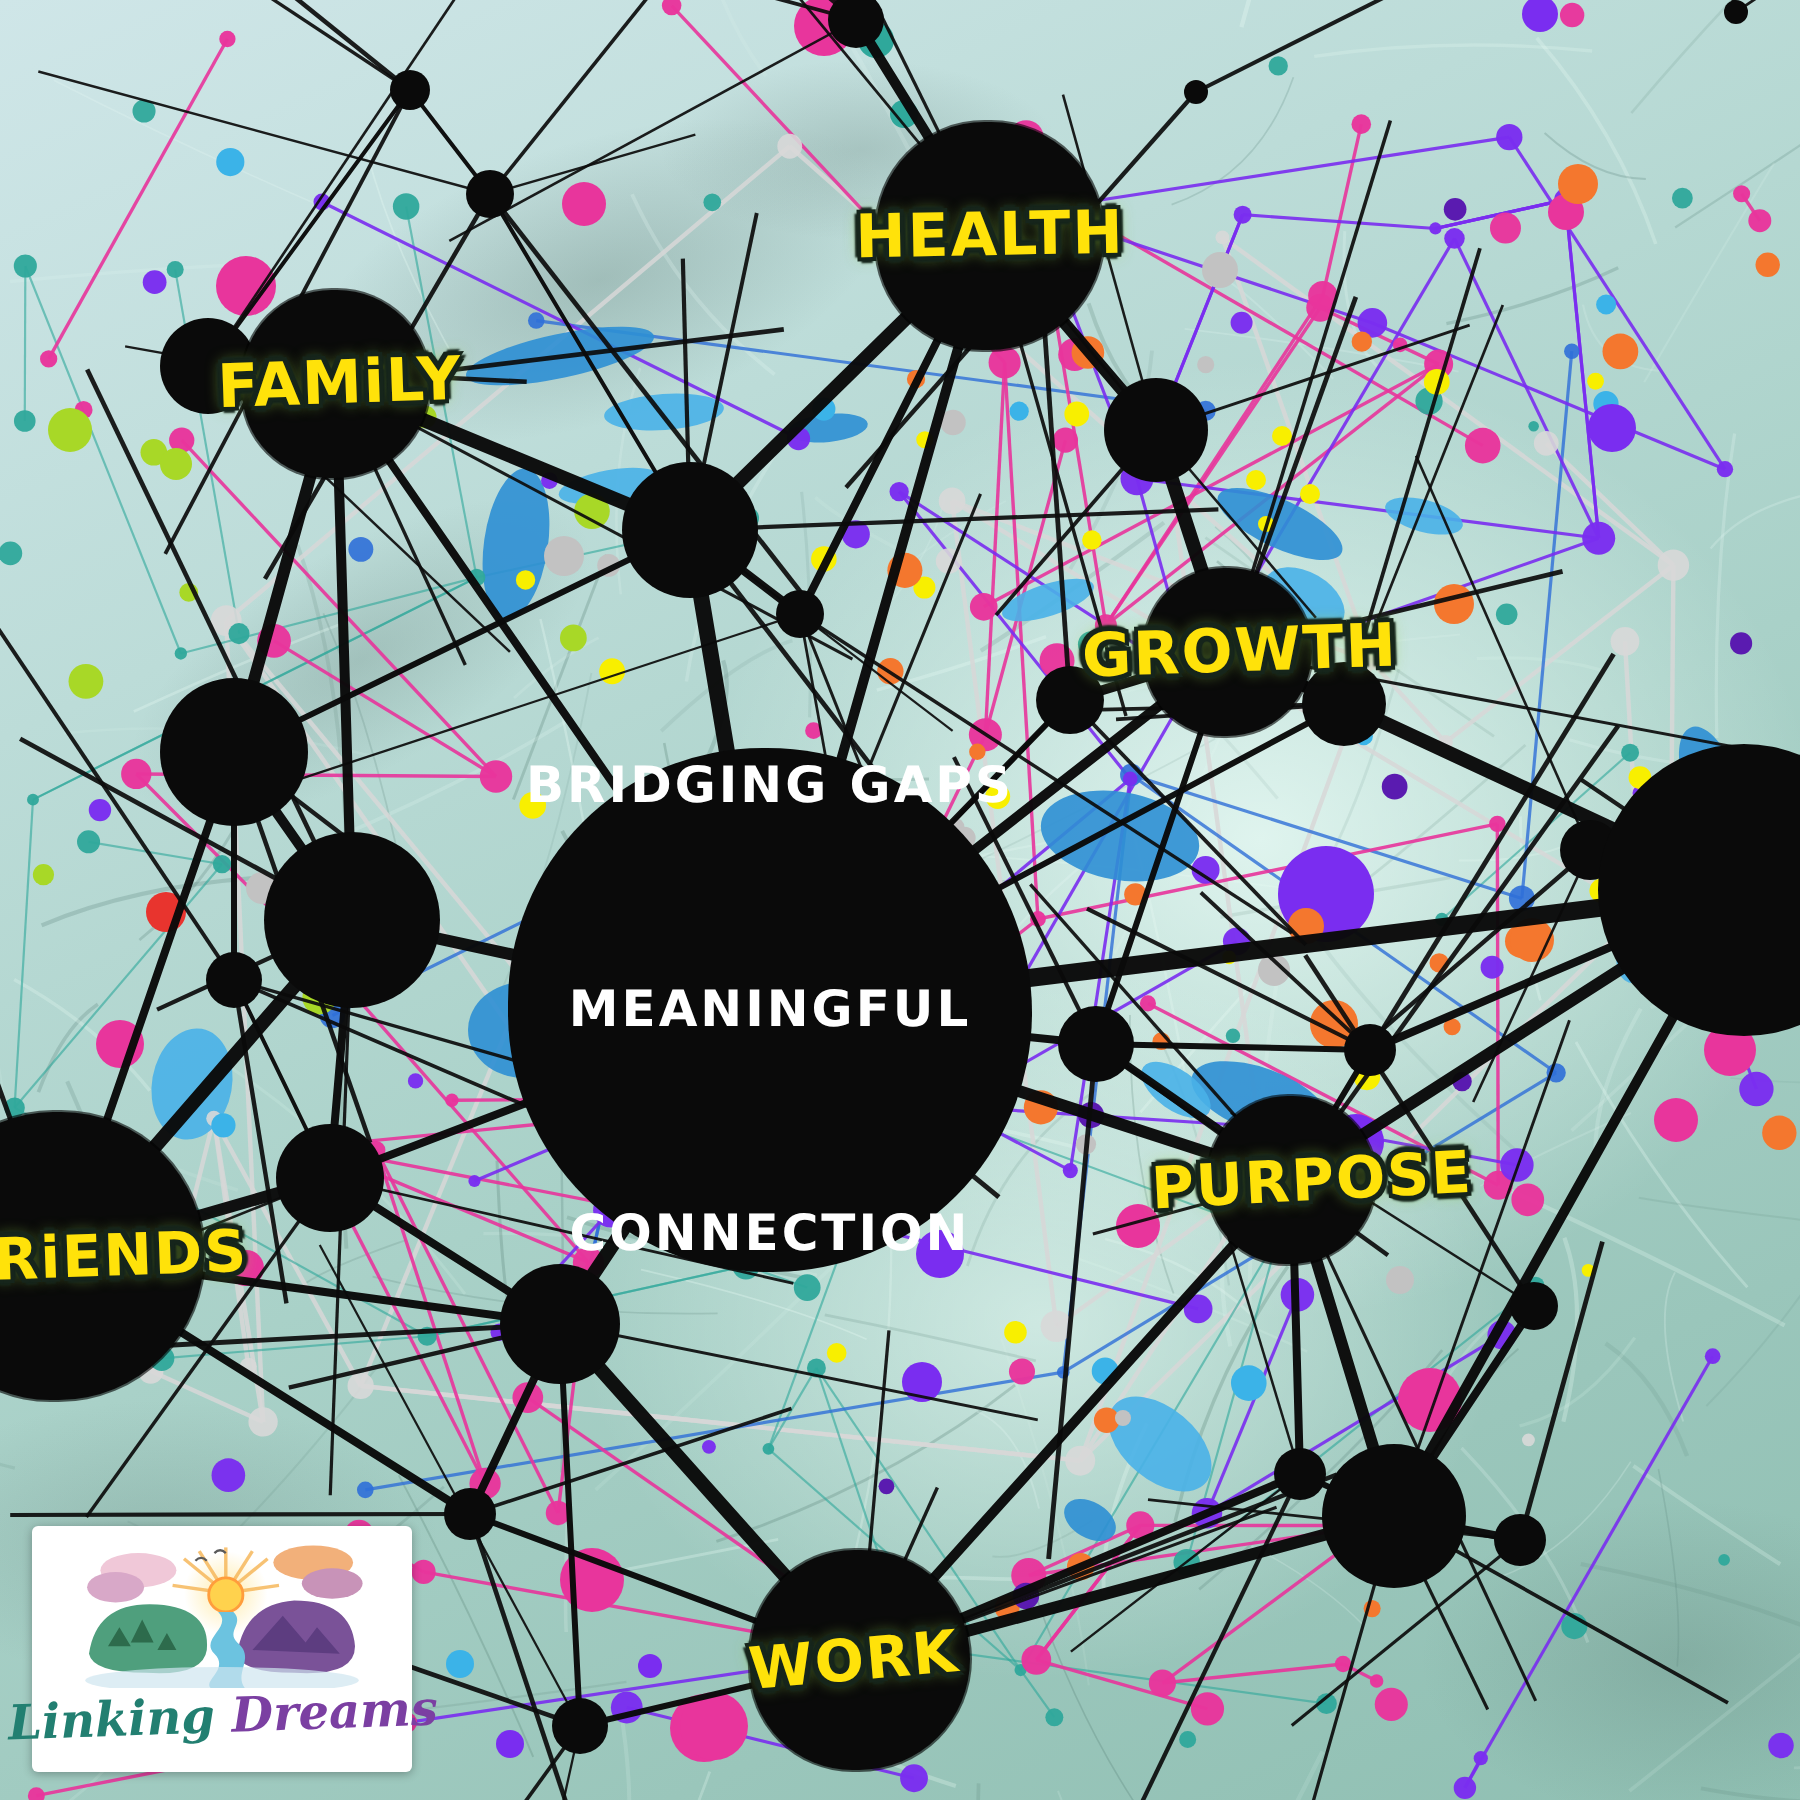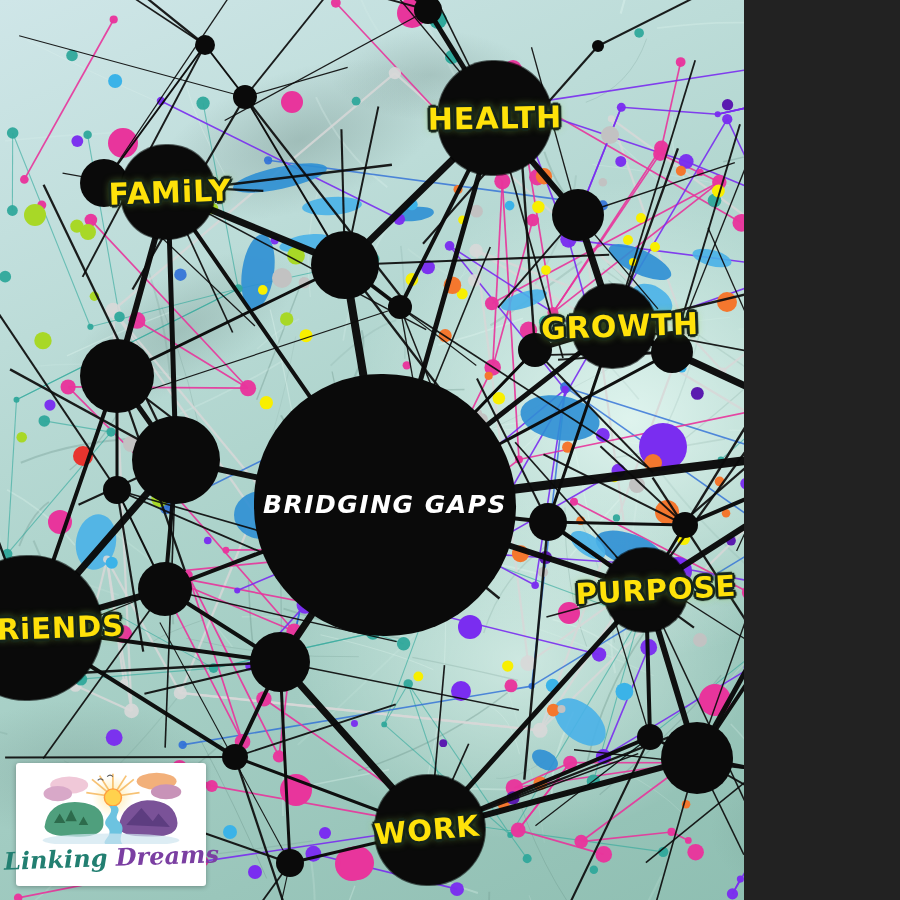--- a/index.html
+++ b/index.html
@@ -1,36 +1,36 @@
 <!DOCTYPE html>
 <html><head>
 <meta charset="utf-8">
 <style>
   html,body{margin:0;padding:0;background:#222;}
   .stage{
-    position:relative;width:744px;height:900px;overflow:hidden;
+    position:relative;width:900px;height:900px;overflow:hidden;
     background:linear-gradient(155deg,#cfe6e8 0%,#bcdcd8 28%,#a9d1c8 55%,#9ac6bb 80%,#8fbfb2 100%);
     font-family:"DejaVu Sans",sans-serif;
   }
   svg.layer{position:absolute;left:0;top:0;}
   .hub{
     position:absolute;background:#0a0a0a;border-radius:49% 51% 52% 48%;
     box-shadow:0 0 0 1px rgba(0,0,0,.6);
   }
   .hub-label{
     position:absolute;left:50%;top:50%;white-space:nowrap;
     font-family:"DejaVu Sans",sans-serif;font-weight:bold;color:#ffe20a;
     letter-spacing:1px;
     text-shadow:2px 2px 0 #16251b,-2px 2px 0 #16251b,2px -2px 0 #16251b,-2px -2px 0 #16251b,
                  0 3px 1px #16251b,0 -3px 1px #16251b,3px 0 1px #16251b,-3px 0 1px #16251b,
                  0 0 8px rgba(150,210,70,.8);
   }
   .center-node{
     position:absolute;background:#0a0a0a;border-radius:49% 51% 50% 50%;
-    display:flex;flex-direction:row;align-items:center;justify-content:center;font-style:italic;
+    display:flex;flex-direction:column;align-items:center;justify-content:space-between;
   }
   .center-line{
     font-family:"DejaVu Sans",sans-serif;font-weight:bold;color:#ffffff;
     font-size:25px;line-height:38px;letter-spacing:1.5px;text-align:center;white-space:nowrap;
   }
   .logo-card{
     position:absolute;left:16px;top:763px;width:190px;height:123px;background:#ffffff;
     border-radius:3px;box-shadow:0 1px 5px rgba(0,0,0,.3);
     display:flex;flex-direction:column;align-items:center;justify-content:flex-start;
     padding:5px 4px 2px;box-sizing:border-box;
@@ -955,20 +955,22 @@
   </div>
   <div class="hub" style="left: -42px; top: 556px; width: 144px; height: 144px;">
     <span class="hub-label" style="font-size: 29px; transform: translate(calc(-50% + 20px), -50%) rotate(-2deg);">FRiENDS</span>
   </div>
   <div class="hub" style="left: 375px; top: 775px; width: 110px; height: 110px;">
     <span class="hub-label" style="font-size: 29px; transform: translate(calc(-50% - 3px), -50%) rotate(-5deg);">WORK</span>
   </div>
 
   <div class="center-node" id="center-node" style="left: 254px; top: 374px; width: 262px; height: 262px;">
     <div class="center-line">BRIDGING GAPS</div>
+    <div class="center-line">MEANINGFUL</div>
+    <div class="center-line">CONNECTION</div>
   </div>
 
   <div class="logo-card">
     <svg class="logo-art" viewBox="0 0 160 80">
       <defs>
         <radialGradient id="sunGlow">
             <stop offset="0%" stop-color="#ffe9a0" stop-opacity="0.9"></stop>
             <stop offset="100%" stop-color="#ffe9a0" stop-opacity="0"></stop>
           </radialGradient>
       </defs>

